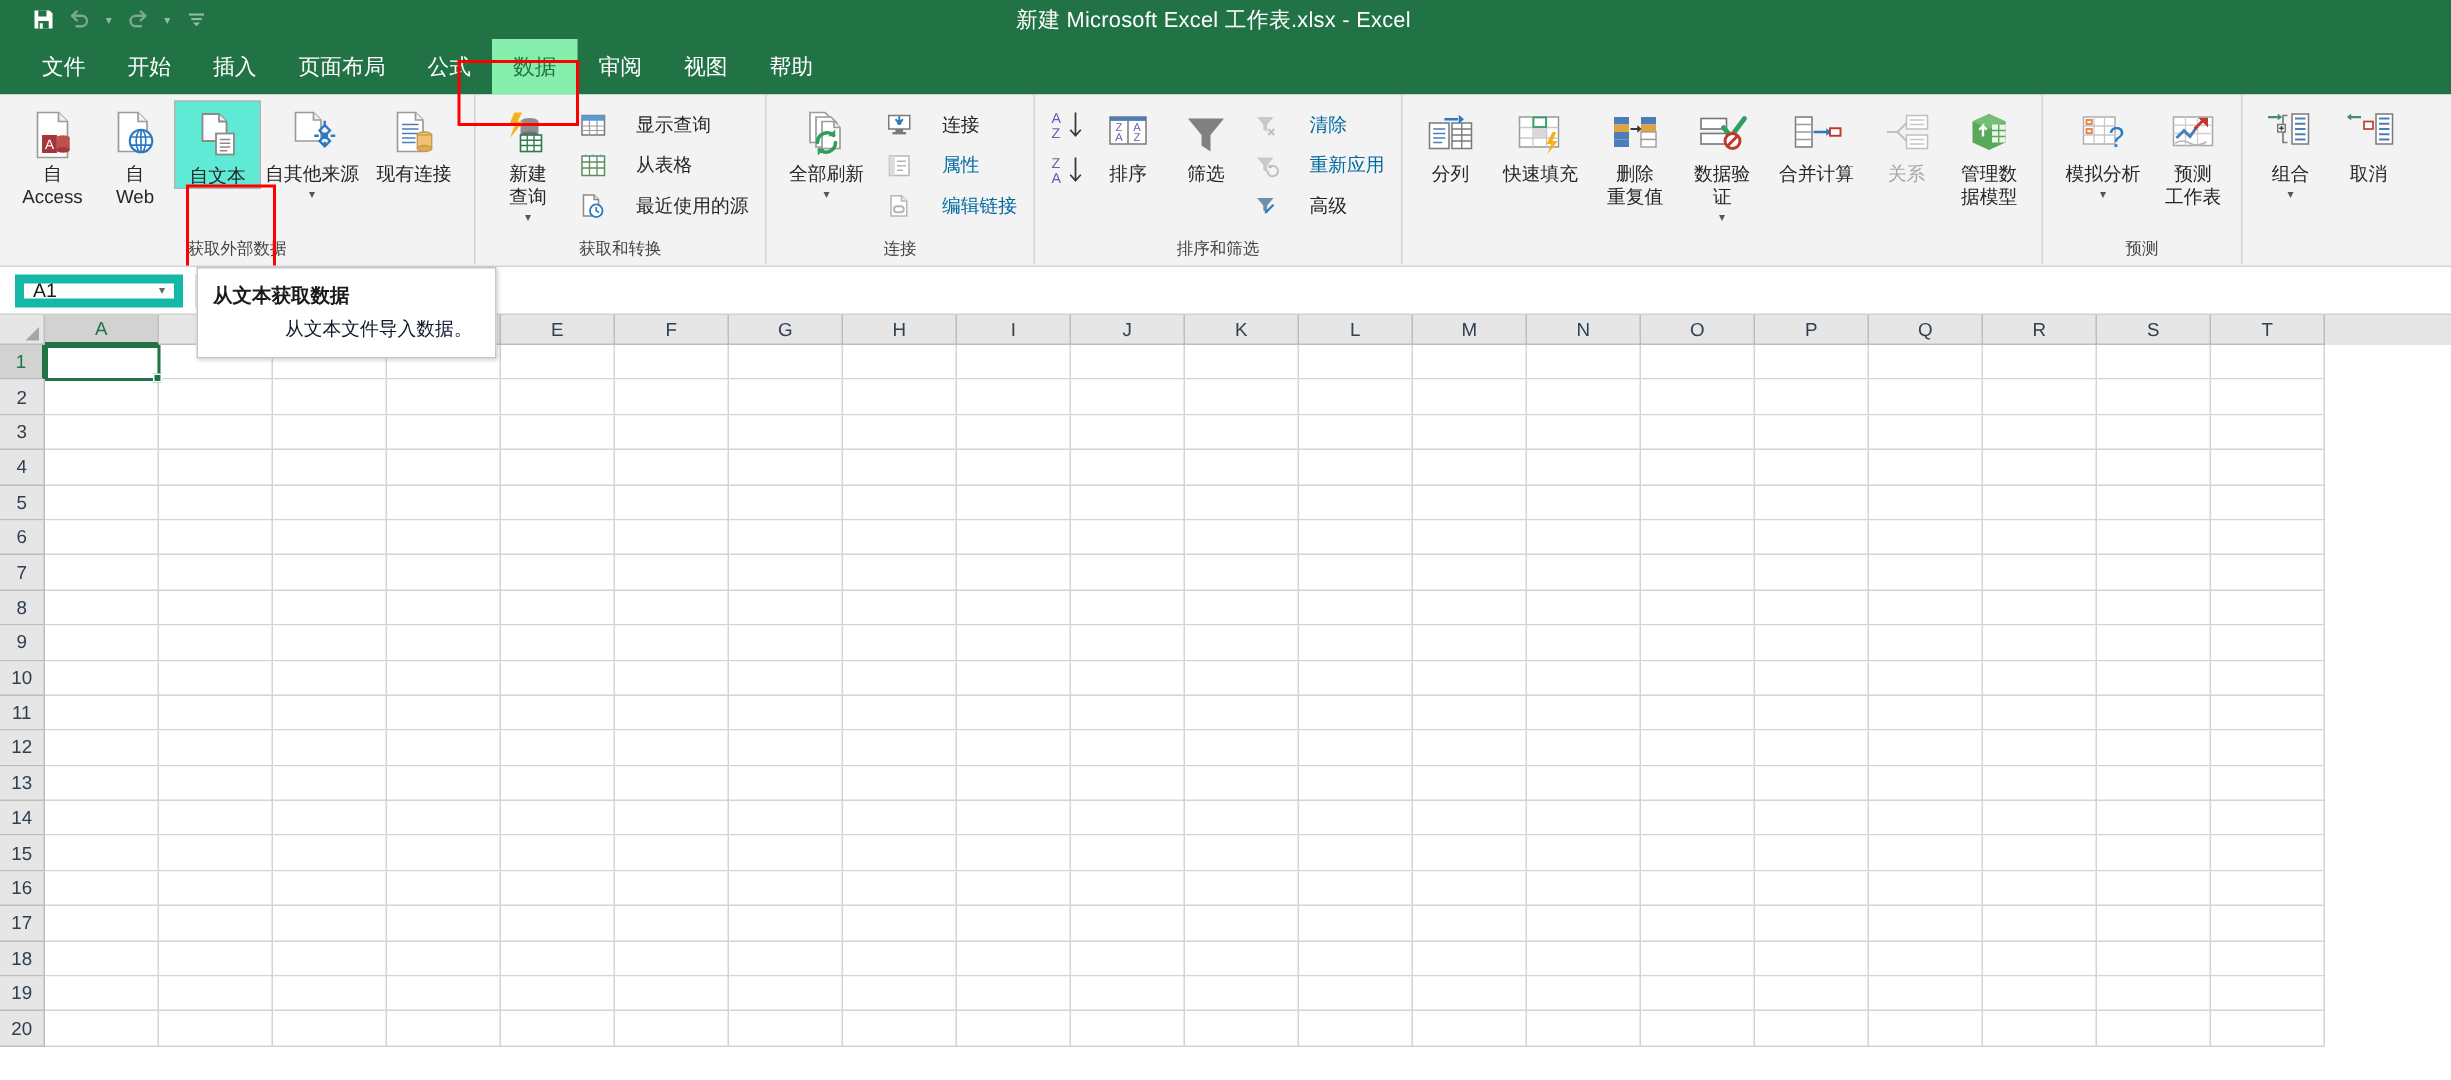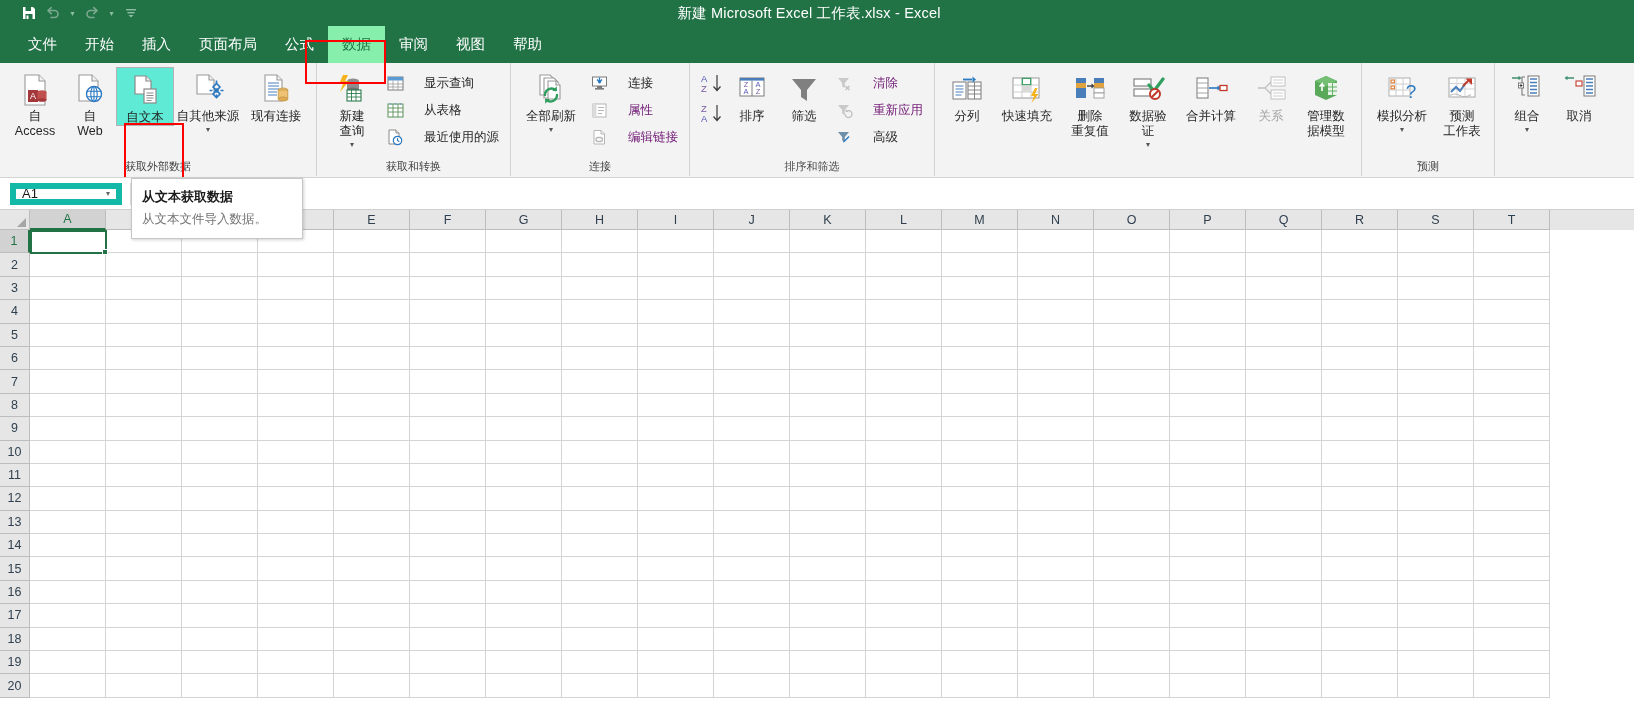--- a/index.html
+++ b/index.html
@@ -131,21 +131,21 @@
   .smallcol { display: flex; flex-direction: column; padding-top: 3px; }
   .smallbtn {
     display: flex; align-items: center;
     gap: 19px;
     height: 27px;
     padding: 0 5px;
     font-size: 12.5px;
     color: #262626;
     white-space: nowrap;
   }
-  .smallbtn.dis { color: #701a75; }
+  .smallbtn.dis { color: #0369a1; }
   .smallbtn .ic { width: 19px; height: 19px; display: flex; align-items: center; justify-content: center; }
 
   .sortcol { display: flex; flex-direction: column; justify-content: center; padding-top: 4px; }
   .sortmini { width: 30px; height: 30px; display: flex; align-items: center; justify-content: center; }
 
   
   .ann-text {
     position: absolute;
     left: 124px; top: 60px;
     width: 60px; height: 100px;
@@ -176,29 +176,29 @@
   }
   .namebox .nb-val { flex: 1; }
   .namebox .nb-caret { font-size: 8px; color: #666; }
   .fx-sep { width: 1px; height: 22px; background: #e0e0e0; margin: 0 8px; }
   .fx-input { flex: 1; height: 22px; font-size: 13px; color: #1a1a1a; display: flex; align-items: center; }
 
   
   .tooltip {
     position: absolute;
     left: 131px; top: 178px;
-    width: 172px;
+    width: 200px;
     background: #ffffff;
     border: 1px solid #c6c6c6;
     box-shadow: 1px 1px 3px rgba(0,0,0,.18);
     padding: 8px 10px 9px 10px;
     z-index: 60;
   }
   .tt-title { font-size: 13px; font-weight: bold; color: #1a1a1a; line-height: 20px; }
-  .tt-desc { font-size: 12.5px; color: #737373; line-height: 20px; margin-top: 2px; }
+  .tt-desc { font-size: 12.5px; color: #0f172a; line-height: 20px; margin-top: 2px; margin-left: 48px; }
 
   
   .sheet { position: relative; height: 488px; overflow: hidden; background: #ffffff; }
   .colhdr-row { display: flex; height: 20px; background: #e6e6e6; }
   .corner {
     width: 30px; min-width: 30px; height: 20px;
     background: #e6e6e6;
     border-right: 1px solid #bdbdbd;
     border-bottom: 1px solid #bdbdbd;
     position: relative;

